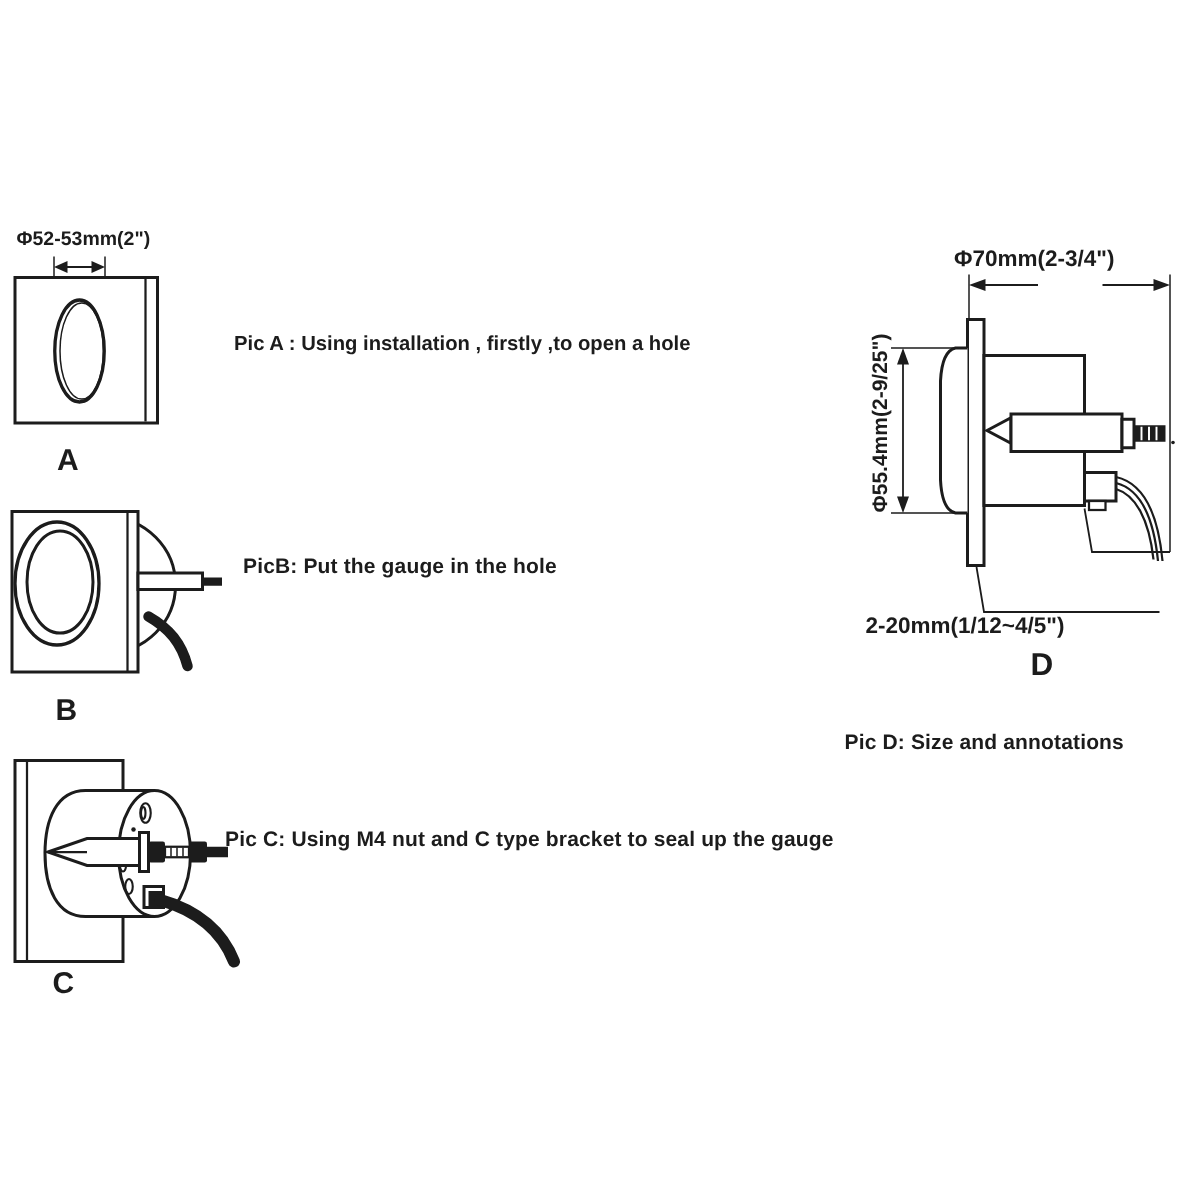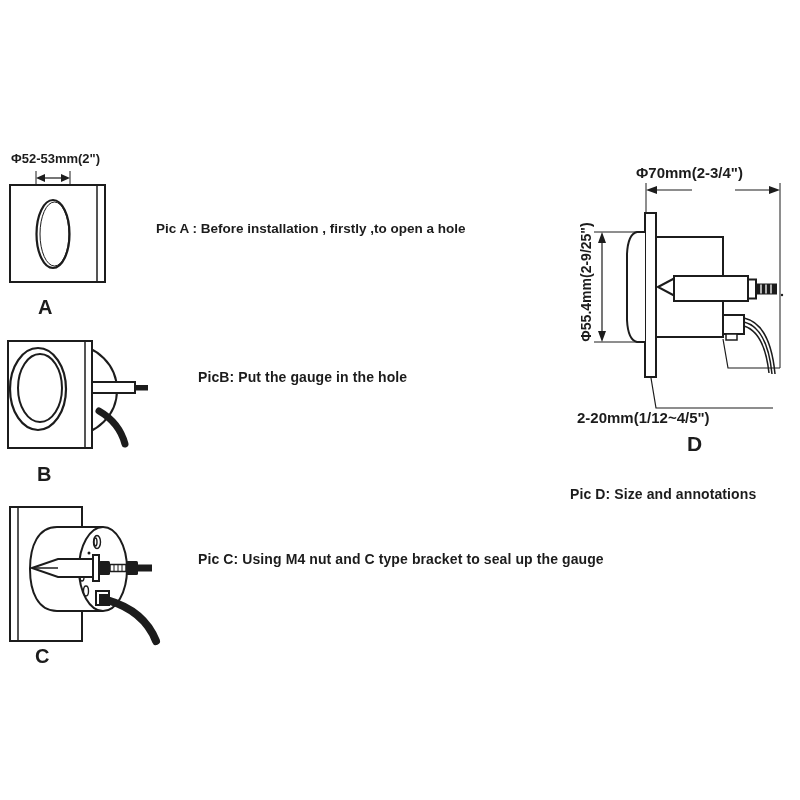--- a/index.html
+++ b/index.html
@@ -3,21 +3,21 @@
 <meta charset="utf-8">
 <style>
   html,body{margin:0;padding:0;background:#ffffff;}
   .stage{
     position:relative;width:800px;height:800px;background:#ffffff;
     font-family:"Liberation Sans",sans-serif;font-weight:700;color:#1c1c1c;
     overflow:hidden;
   }
   .txt{position:absolute;white-space:nowrap;}
   .fig{position:absolute;}
-  .cap{font-size:14px;letter-spacing:.1px;margin-left:36px;}
+  .cap{font-size:14px;letter-spacing:.1px;}
   .cap-a{font-size:13.5px;line-height:19px;}
   .dim{font-size:13px;}
   .dim-d{font-size:15px;}
   .figlabel{font-size:20px;letter-spacing:1px;}
   .rot{transform:rotate(-90deg);transform-origin:center center;text-align:center;}
 </style>
 </head>
 <body>
 
 <div class="stage">
@@ -42,21 +42,21 @@
       <path d="M97,186 V281" stroke-width="1.5"></path>
 
       <ellipse cx="53" cy="234" rx="16.5" ry="34" stroke-width="2.2"></ellipse>
       <ellipse cx="54.5" cy="234" rx="14.5" ry="32" stroke-width="1"></ellipse>
     </g>
   </svg>
 
   <div class="txt figlabel" style="left:38px;top:296px;">A</div>
 
   <div class="txt cap-a" style="left:156px;top:219px;">
-    <div>Pic A : Before installation , firstly ,to open a hole</div>
+    <div>Pic A : Using installation , firstly ,to open a hole</div>
   </div>
 
   <svg class="fig" style="left:0;top:335px;" width="170" height="150" viewBox="0 335 170 150">
     <g stroke="#1c1c1c" fill="none">
       <circle cx="72" cy="390" r="45" fill="#ffffff" stroke-width="2"></circle>
       <rect x="8" y="341" width="84" height="107" fill="#ffffff" stroke-width="2"></rect>
       <path d="M85,341 V448" stroke-width="1.5"></path>
       <ellipse cx="38" cy="389" rx="28" ry="41" fill="#ffffff" stroke-width="2.2"></ellipse>
       <ellipse cx="40" cy="388" rx="22" ry="34" fill="#ffffff" stroke-width="2"></ellipse>
       <rect x="92" y="382" width="43" height="11" fill="#ffffff" stroke-width="2"></rect>
@@ -97,21 +97,21 @@
       </g>
 
       <rect x="96" y="591" width="13" height="14" fill="#ffffff" stroke-width="2"></rect>
       <rect x="99" y="594" width="9" height="10" fill="#1c1c1c" stroke="none"></rect>
       <path d="M107,600 C128,606 147,618 156,641" stroke-width="8" stroke-linecap="round"></path>
     </g>
   </svg>
 
   <div class="txt figlabel" style="left:35px;top:645px;">C</div>
 
-  <div class="txt cap" style="left:162px;top:551px;">Pic C: Using M4 nut and C type bracket to seal up the gauge</div>
+  <div class="txt cap" style="left:150px;top:551px;">Pic C: Using M4 nut and C type bracket to seal up the gauge</div>
 
   <svg class="fig" style="left:570px;top:160px;" width="230" height="260" viewBox="570 160 230 260">
     <g stroke="#1c1c1c" fill="none">
 
       <g>
         <path d="M646,183 V212" stroke-width="1"></path>
         <path d="M780,183 V368" stroke-width="1"></path>
         <path d="M650,190 H692 M735,190 H777" stroke-width="1.2"></path>
         <polygon points="646,190 657,186 657,194" fill="#1c1c1c" stroke="none"></polygon>
         <polygon points="780,190 769,186 769,194" fill="#1c1c1c" stroke="none"></polygon>
@@ -155,15 +155,15 @@
   </svg>
 
   <div class="txt dim-d" style="left:636px;top:164px;">Φ70mm(2-3/4")</div>
 
   <div class="txt dim-d rot" style="left:511px;top:274px;width:150px;height:16px;font-size:14px;">Φ55.4mm(2-9/25")</div>
 
   <div class="txt dim-d" style="left:577px;top:409px;">2-20mm(1/12~4/5")</div>
 
   <div class="txt figlabel" style="left:687px;top:432px;font-size:21px;">D</div>
 
-  <div class="txt cap" style="left:534px;top:486px;">Pic D: Size and annotations</div>
+  <div class="txt cap" style="left:563px;top:486px;">Pic D: Size and annotations</div>
 
 </div>
 
 </body></html>

